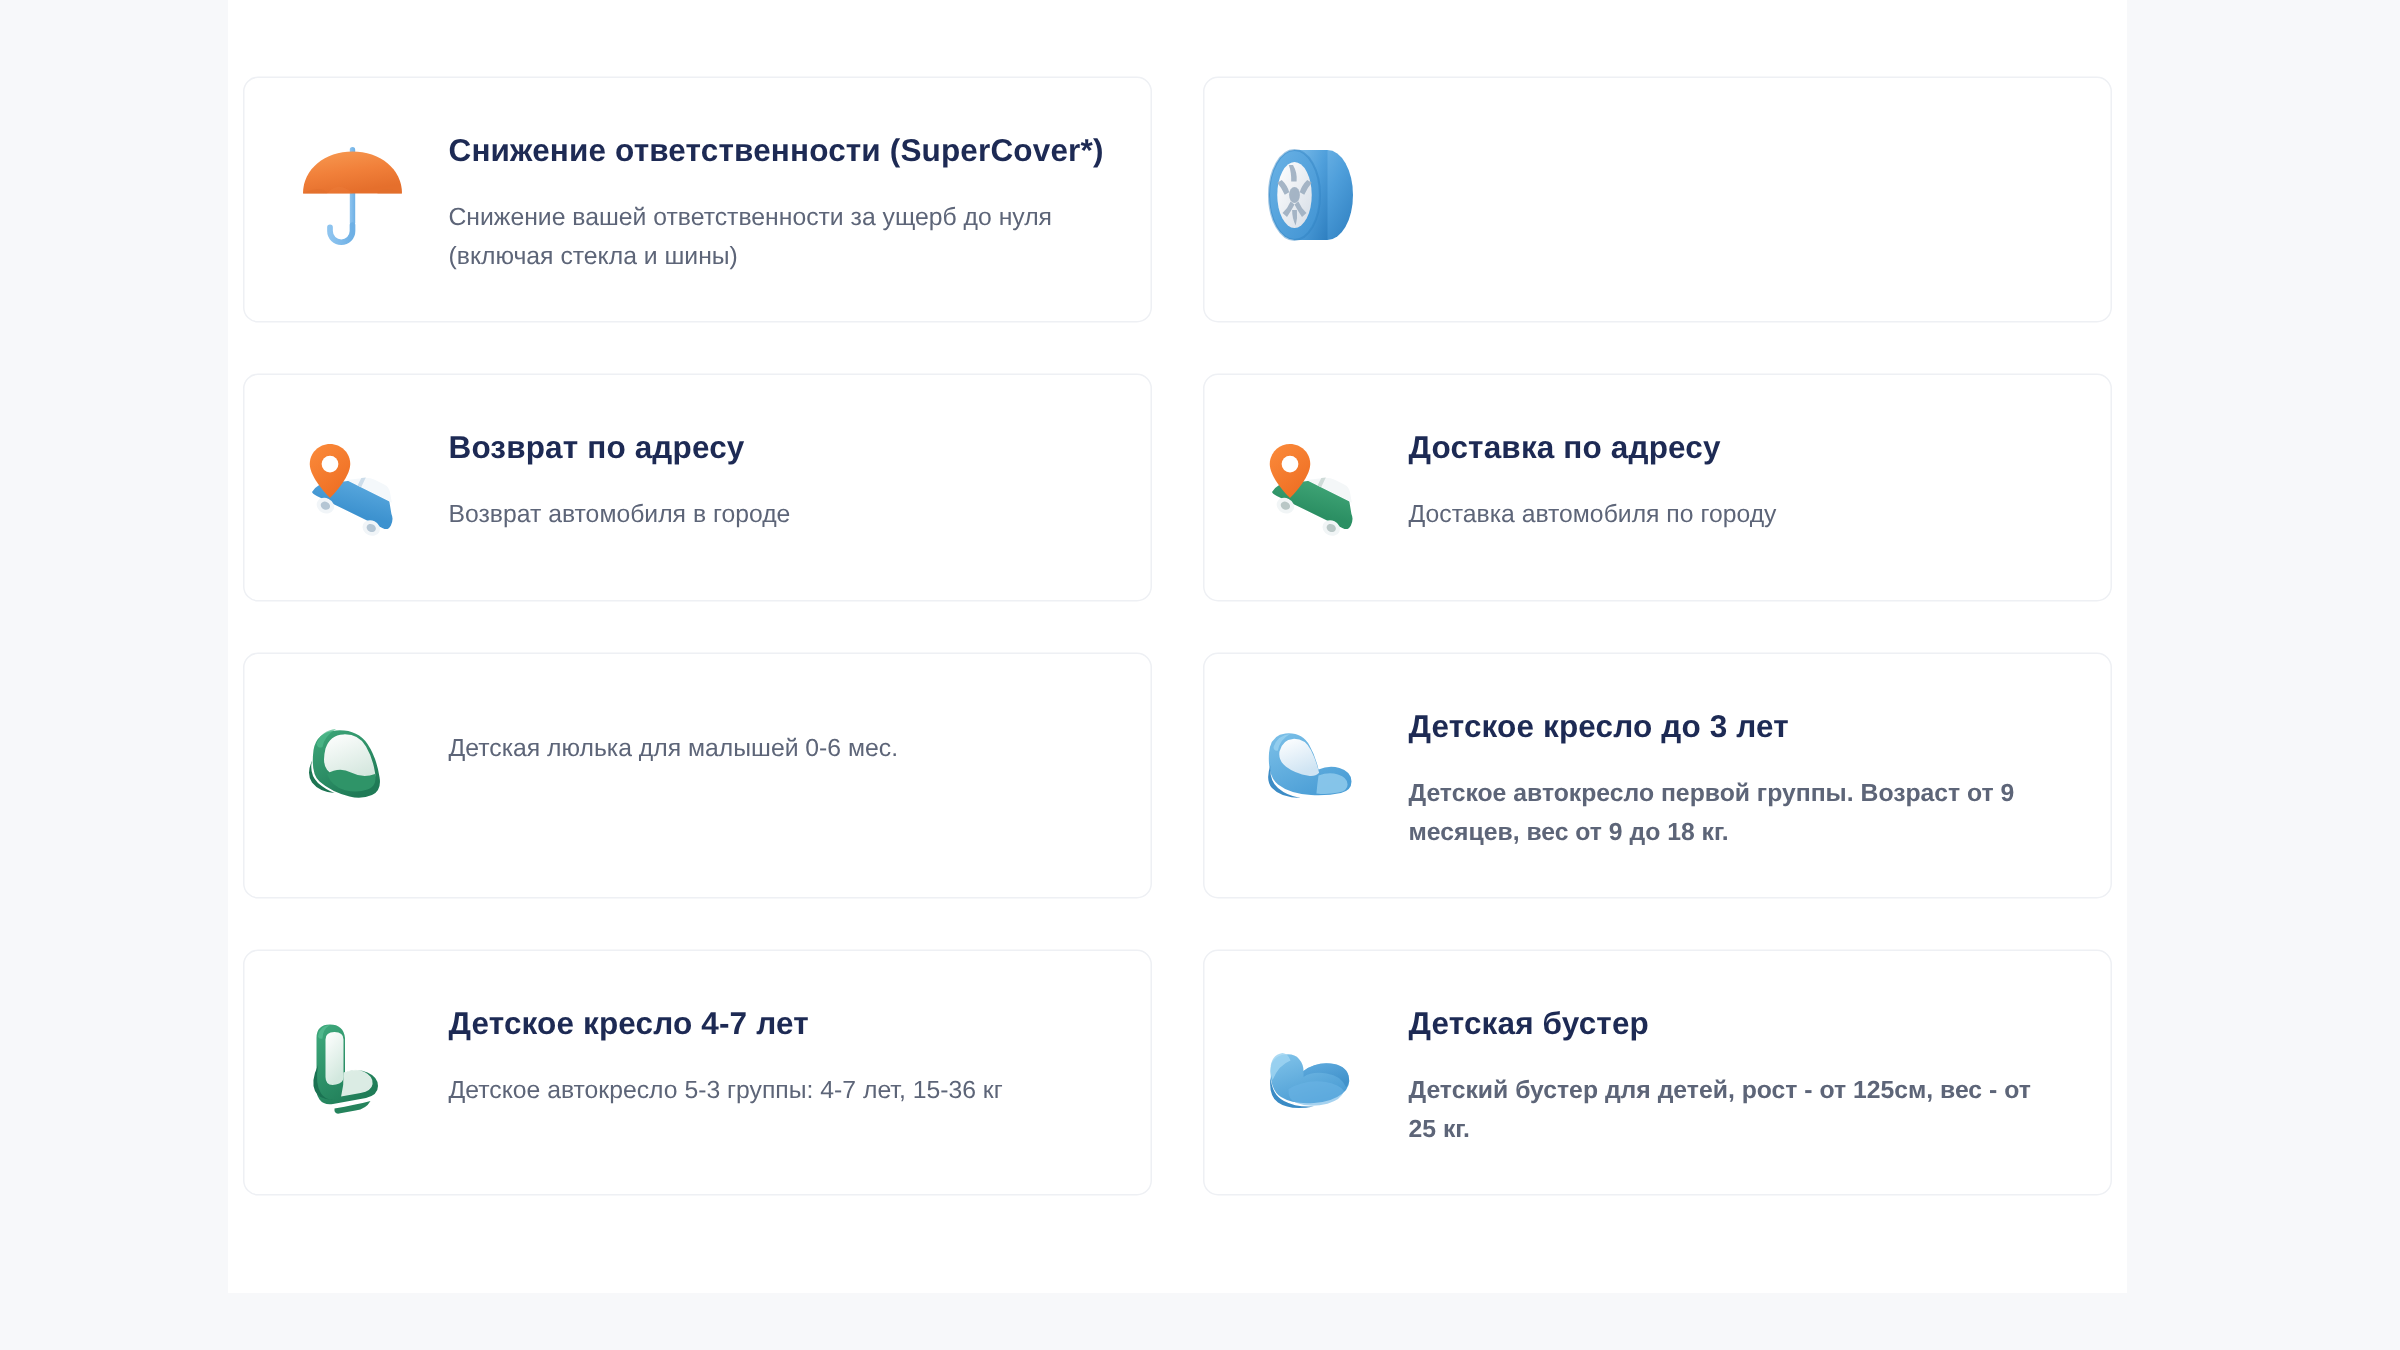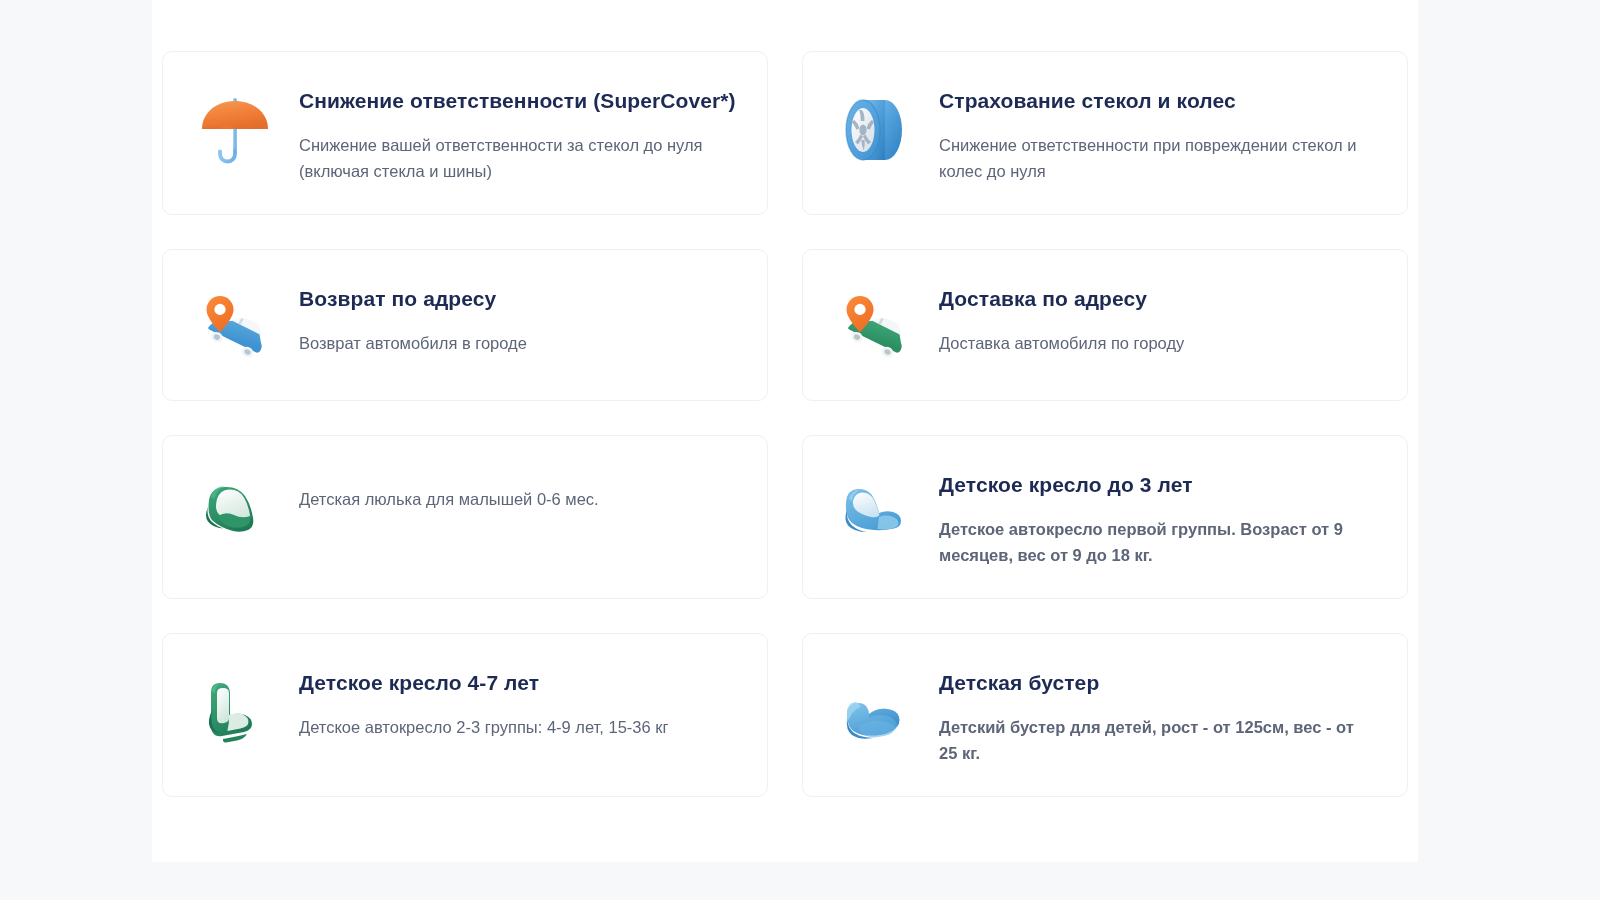--- a/index.html
+++ b/index.html
@@ -120,21 +120,21 @@
           <rect x="40.2" y="10" width="3.6" height="52" rx="1.8" fill="url(#handleGrad)"></rect>
           <path d="M42 62 L42 66 a7.5 7.5 0 0 1 -15 0 L27 63.5" fill="none" stroke="url(#handleGrad)" stroke-width="3.8" stroke-linecap="round"></path>
           <path d="M9 41 C9 24.5 23.8 13 42 13 C60.2 13 75 24.5 75 41 Z" fill="url(#umbGrad)"></path>
           <path d="M9 41 C16 37.4 22.5 36.6 25.5 41 Z" fill="#e06f2e" opacity="0.55"></path>
           <path d="M58.5 41 C61.5 36.6 68 37.4 75 41 Z" fill="#e06f2e" opacity="0.55"></path>
           <path d="M25.5 41 C29 35.4 36 34.6 42 41 Z" fill="#ef7f3b" opacity="0.35"></path>
         </svg>
       </div>
       <div class="card-body">
         <div class="card-title">Снижение ответственности (SuperCover*)</div>
-        <div class="card-desc">Снижение вашей ответственности за стекол до нуля (включая стекла и шины)</div>
+        <div class="card-desc">Снижение вашей ответственности за ущерб до нуля (включая стекла и шины)</div>
       </div>
     </div>
 
     <div class="option-card row-1">
       <div class="card-icon">
         <svg viewBox="0 0 84 84" xmlns="http://www.w3.org/2000/svg">
           <defs>
             <linearGradient id="tireBody" x1="0" y1="0" x2="1" y2="1">
               <stop offset="0%" stop-color="#7dbdea"></stop>
               <stop offset="50%" stop-color="#4f9fdb"></stop>
@@ -158,24 +158,20 @@
             <path d="M29 22 q3 5 2.4 11 l-3.6 0 q0.2 -6 -1.6 -11 z"></path>
             <path d="M21.5 32 q3.8 3.6 5 8.2 l-3 1.6 q-2.2 -4.8 -5 -8 z"></path>
             <path d="M38.5 32 q-3.8 3.6 -5 8.2 l3 1.6 q2.2 -4.8 5 -8 z"></path>
             <path d="M22 54 q3.6 -3.2 5.4 -7.6 l2.6 2 q-2.4 4.6 -5 8.2 z"></path>
             <path d="M38 54 q-3.6 -3.2 -5.4 -7.6 l-2.6 2 q2.4 4.6 5 8.2 z"></path>
             <path d="M28.4 52 l3.2 0 q0.6 5.6 -0.8 10.4 q-2.4 -4.8 -2.4 -10.4 z"></path>
           </g>
           <ellipse cx="30" cy="42" rx="17" ry="30" fill="none" stroke="#2e80c0" stroke-width="1.4" opacity="0.45"></ellipse>
         </svg>
       </div>
-      <div class="card-body">
-        <div class="card-title">Страхование стекол и колес</div>
-        <div class="card-desc">Снижение ответственности при повреждении стекол и колес до нуля</div>
-      </div>
     </div>
 
     <div class="option-card row-2">
       <div class="card-icon">
         <svg viewBox="0 0 84 84" xmlns="http://www.w3.org/2000/svg">
           <defs>
             <linearGradient id="blueCar" x1="0" y1="0" x2="0.5" y2="1">
               <stop offset="0%" stop-color="#61aee2"></stop>
               <stop offset="100%" stop-color="#3d92cf"></stop>
             </linearGradient>
@@ -302,21 +298,21 @@
           <path d="M18 22 q0 -9 9 -9 q9 0 10 9 l0 23 q8 -3 15 0 q7 3 7 9 q0 6 -8 8 l-22 4 q-6 1 -9 -3 q-3 -4 -2 -12 z" fill="url(#seatGreen)"></path>
           <path d="M24 23 q0 -5 6 -5 q6 0 6 5 l0 25 q0 4 -5 5 q-7 1.4 -7 -5 z" fill="url(#seatGreenIn)"></path>
           <path d="M36 45 q8 -3.4 14 -0.4 q6 3 5.4 8 q-0.6 4.6 -8 6 l-13 2.4 q2 -8 1.6 -16 z" fill="#eff7f3" opacity="0.9"></path>
           <path d="M19 40 q-2 13 2 19 q3.4 5 10 4 q-11 1 -14 -5.6 q-3 -6.4 2 -17.4 z" fill="#1b7252"></path>
           <path d="M19 21 q1 -7 8 -7.6 q-5 3 -5 9 q-2.6 0.6 -3 -1.4 z" fill="#55bb91" opacity="0.8"></path>
           <path d="M30 69 q14 -2.4 24 -5 q-3 5.4 -10 6.4 l-11 2 q-3.4 0.4 -3 -3.4 z" fill="#25835c"></path>
         </svg>
       </div>
       <div class="card-body">
         <div class="card-title">Детское кресло 4-7 лет</div>
-        <div class="card-desc">Детское автокресло 2-3 группы: 4-9 лет, 15-36 кг</div>
+        <div class="card-desc">Детское автокресло 5-3 группы: 4-7 лет, 15-36 кг</div>
       </div>
     </div>
 
     <div class="option-card row-4">
       <div class="card-icon">
         <svg viewBox="0 0 84 84" xmlns="http://www.w3.org/2000/svg">
           <defs>
             <linearGradient id="boostBlue" x1="0" y1="0" x2="0.5" y2="1">
               <stop offset="0%" stop-color="#82c4ea"></stop>
               <stop offset="100%" stop-color="#4a9cd4"></stop>

